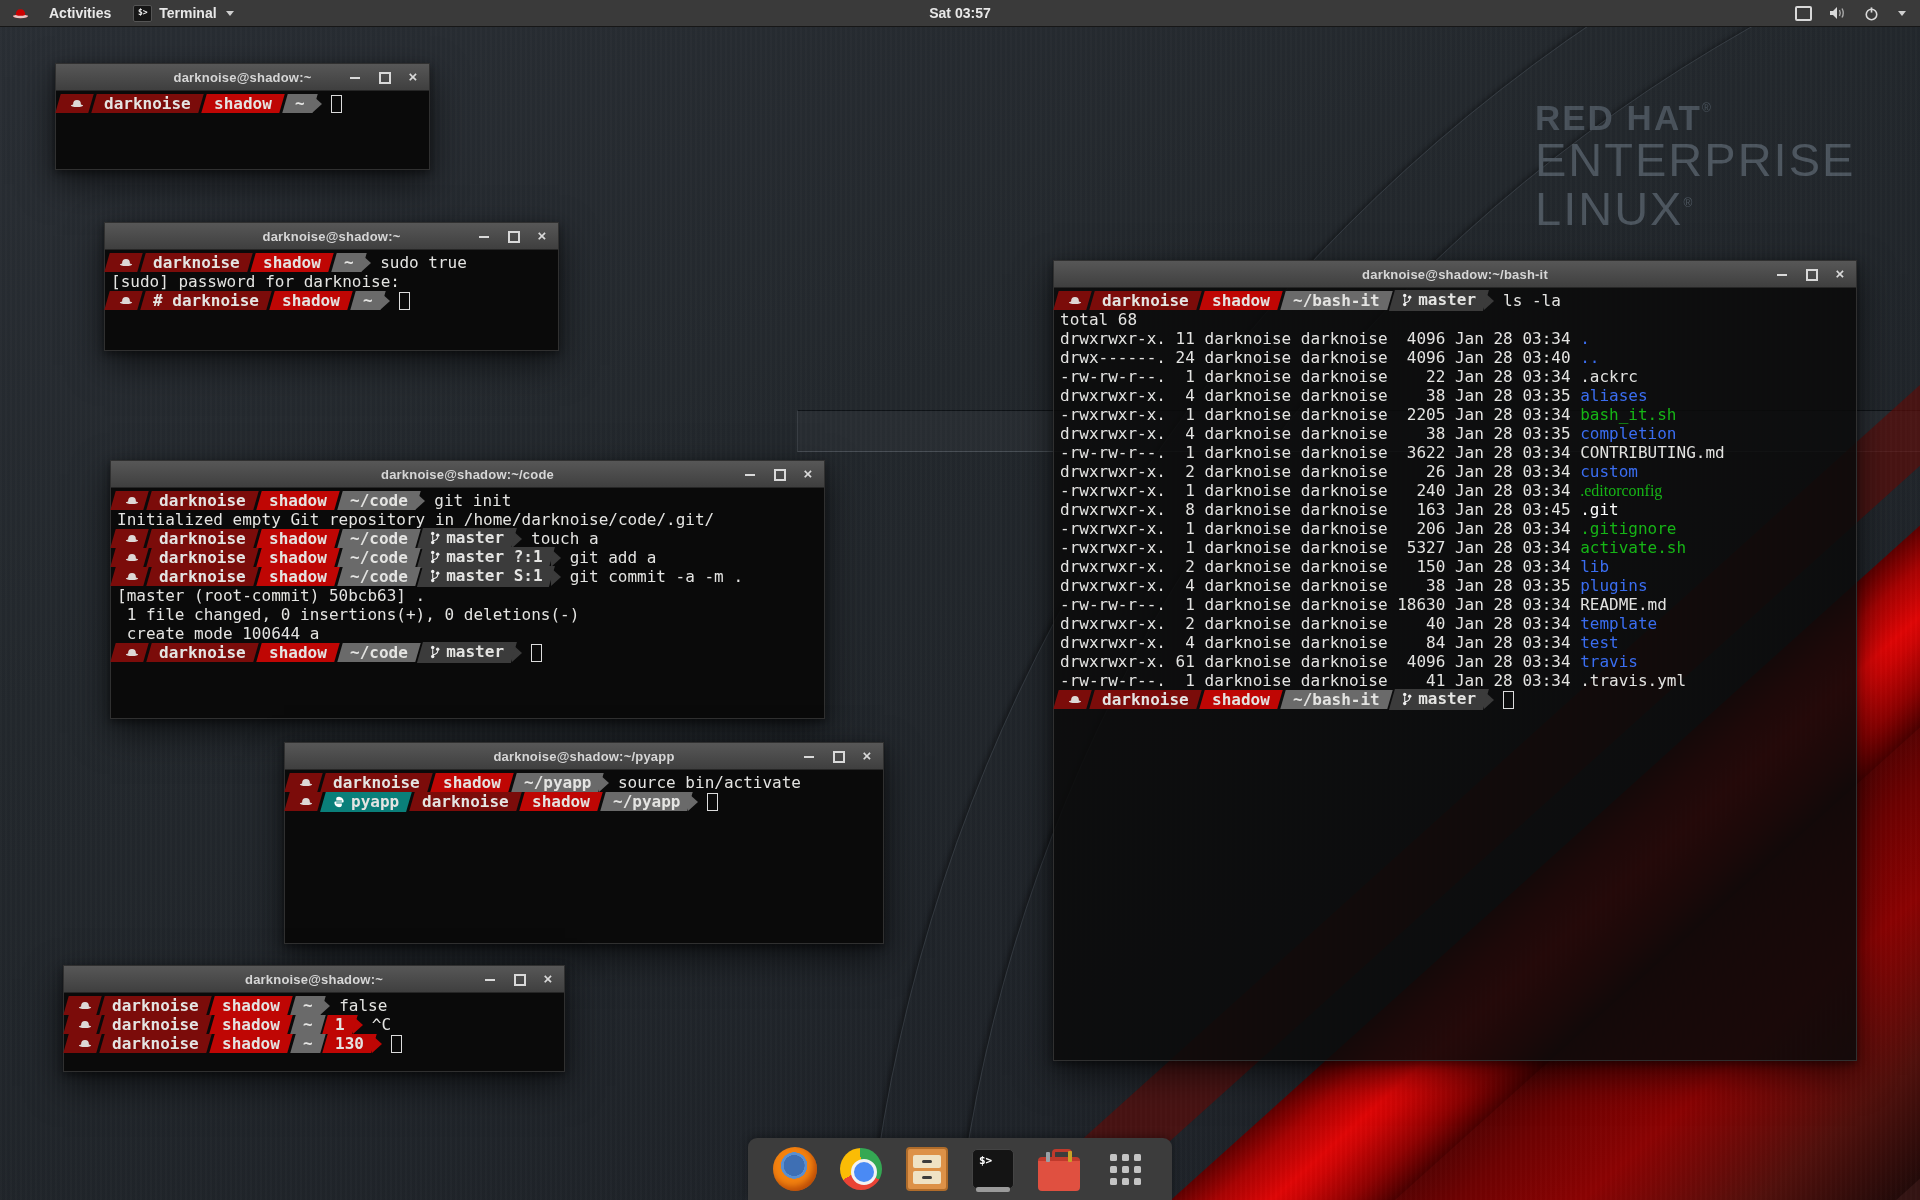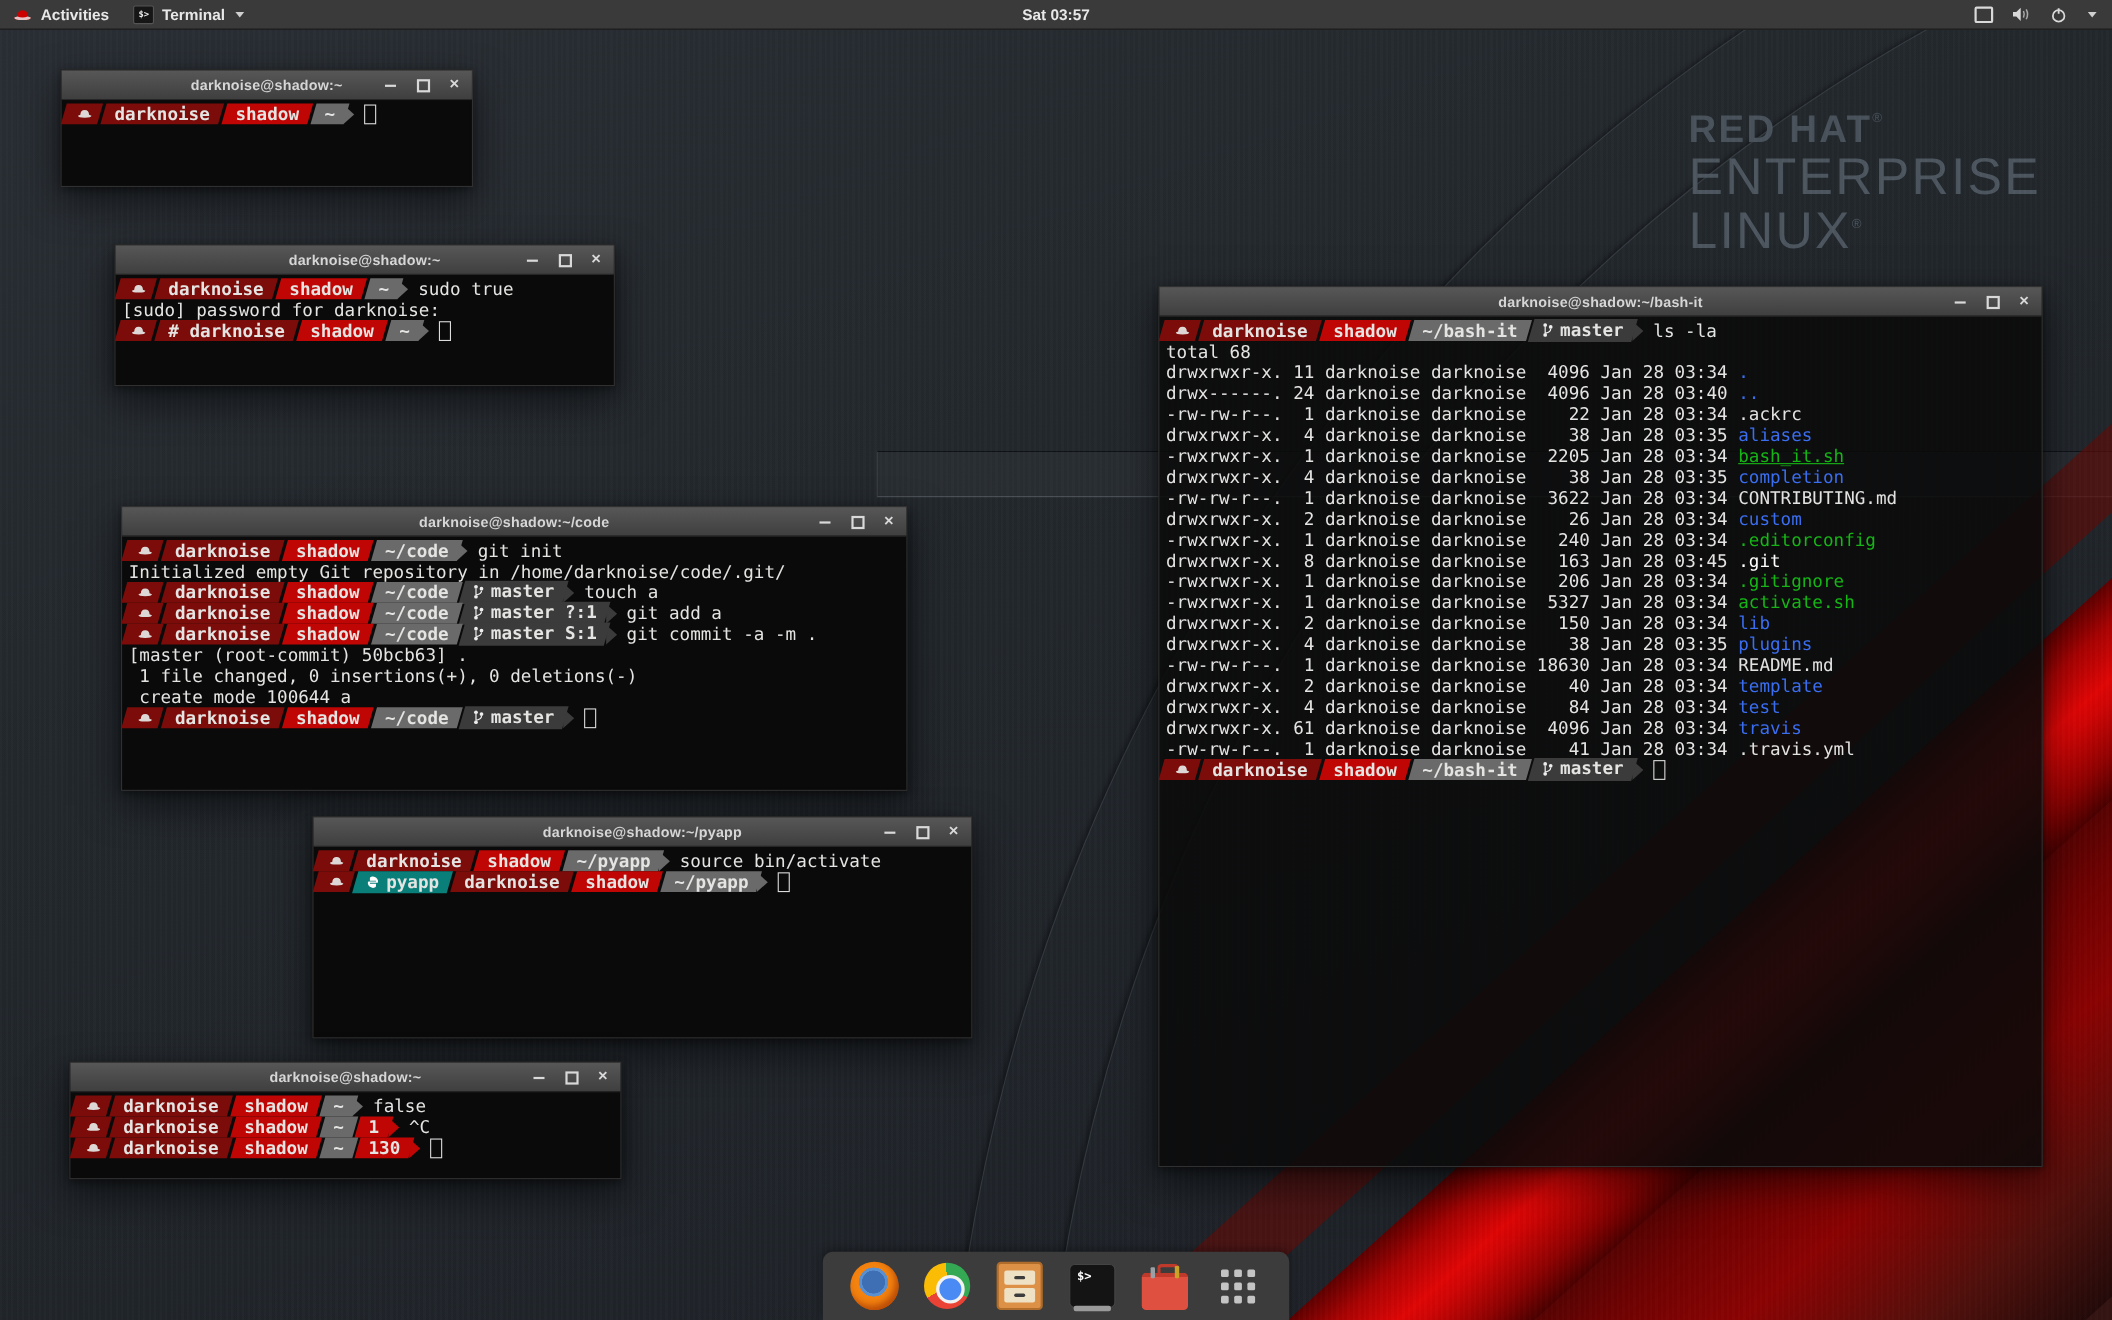--- a/index.html
+++ b/index.html
@@ -26,21 +26,21 @@
   
   .brand{position:absolute;left:1535px;top:100px;color:#49525b;line-height:1.04;user-select:none;}
   .brand .b1{font-size:35px;font-weight:700;letter-spacing:2px;}
   .brand .b2{font-size:47px;font-weight:300;letter-spacing:2px;color:#4d565f;}
   .brand sup{font-size:12px;font-weight:400;vertical-align:18px;}
   
   .topbar{position:absolute;left:0;top:0;right:0;height:26px;background:#3a3a3a;
     border-bottom:1px solid #171717;color:#e8e8e8;font-size:14px;font-weight:600;
     display:flex;align-items:center;z-index:50;}
   .tb-left{display:flex;align-items:center;height:100%;}
-  .activities{display:flex;align-items:center;gap:8px;padding:0 12px;height:100%;}
+  .activities{display:flex;align-items:center;gap:20px;padding:0 12px;height:100%;}
   .appmenu{display:flex;align-items:center;gap:7px;padding:0 10px;height:100%;}
   .hat-svg{width:17px;height:13px;}
   .term-glyph{width:17px;height:15px;background:#161616;border:1px solid #555;border-radius:2px;
     color:#eee;font:700 8px/14px "DejaVu Sans Mono",monospace;text-align:center;}
   .caret{width:0;height:0;border-left:4px solid transparent;border-right:4px solid transparent;
     border-top:5px solid #cfcfcf;margin-left:2px;}
   .clock{position:absolute;left:0;right:0;text-align:center;pointer-events:none;}
   .clock span{pointer-events:auto;}
   .tb-right{margin-left:auto;display:flex;align-items:center;gap:17px;padding-right:14px;height:100%;}
   .ico{display:inline-flex;align-items:center;justify-content:center;}
@@ -269,25 +269,25 @@
                 <circle cx="2.5" cy="2.5" r="1.7" fill="#eee"></circle>
                 <circle cx="2.5" cy="11.5" r="1.7" fill="#eee"></circle>
                 <circle cx="7.5" cy="4.2" r="1.7" fill="#eee"></circle>
                 <path d="M2.5 4.2 V9.8 M7.5 6 Q7.5 8.8 2.8 9.8" stroke="#eee" stroke-width="1.1" fill="none"></path>
               </svg></span><span>master</span></i></span><span class="arrow" style="border-left-color: rgb(59, 59, 59);"></span><span class="cmd">ls -la</span></div>
       <div class="term-line out">total 68</div>
       <div class="term-line out"><span>drwxrwxr-x. 11 darknoise darknoise  4096 Jan 28 03:34 </span><span style="color: rgb(58, 109, 240);">.</span></div>
       <div class="term-line out"><span>drwx------. 24 darknoise darknoise  4096 Jan 28 03:40 </span><span style="color: rgb(58, 109, 240);">..</span></div>
       <div class="term-line out"><span>-rw-rw-r--.  1 darknoise darknoise    22 Jan 28 03:34 </span><span style="color: rgb(226, 226, 224);">.ackrc</span></div>
       <div class="term-line out"><span>drwxrwxr-x.  4 darknoise darknoise    38 Jan 28 03:35 </span><span style="color: rgb(58, 109, 240);">aliases</span></div>
-      <div class="term-line out"><span>-rwxrwxr-x.  1 darknoise darknoise  2205 Jan 28 03:34 </span><span style="color: rgb(22, 181, 22); text-decoration: underline;">bash_it.sh</span></div>
+      <div class="term-line out"><span>-rwxrwxr-x.  1 darknoise darknoise  2205 Jan 28 03:34 </span><span style="color: rgb(22, 181, 22);">bash_it.sh</span></div>
       <div class="term-line out"><span>drwxrwxr-x.  4 darknoise darknoise    38 Jan 28 03:35 </span><span style="color: rgb(58, 109, 240);">completion</span></div>
       <div class="term-line out"><span>-rw-rw-r--.  1 darknoise darknoise  3622 Jan 28 03:34 </span><span style="color: rgb(226, 226, 224);">CONTRIBUTING.md</span></div>
       <div class="term-line out"><span>drwxrwxr-x.  2 darknoise darknoise    26 Jan 28 03:34 </span><span style="color: rgb(58, 109, 240);">custom</span></div>
-      <div class="term-line out"><span>-rwxrwxr-x.  1 darknoise darknoise   240 Jan 28 03:34 </span><span style="color: rgb(22, 181, 22);">.editorconfig</span></div>
+      <div class="term-line out"><span>-rwxrwxr-x.  1 darknoise darknoise   240 Jan 28 03:34 </span><span style="color: rgb(22, 181, 22); font-family: Liberation Serif, serif;">.editorconfig</span></div>
       <div class="term-line out"><span>drwxrwxr-x.  8 darknoise darknoise   163 Jan 28 03:45 </span><span style="color: #ffffff;">.git</span></div>
       <div class="term-line out"><span>-rwxrwxr-x.  1 darknoise darknoise   206 Jan 28 03:34 </span><span style="color: rgb(22, 181, 22);">.gitignore</span></div>
       <div class="term-line out"><span>-rwxrwxr-x.  1 darknoise darknoise  5327 Jan 28 03:34 </span><span style="color: rgb(22, 181, 22);">activate.sh</span></div>
       <div class="term-line out"><span>drwxrwxr-x.  2 darknoise darknoise   150 Jan 28 03:34 </span><span style="color: rgb(58, 109, 240);">lib</span></div>
       <div class="term-line out"><span>drwxrwxr-x.  4 darknoise darknoise    38 Jan 28 03:35 </span><span style="color: rgb(58, 109, 240);">plugins</span></div>
       <div class="term-line out"><span>-rw-rw-r--.  1 darknoise darknoise 18630 Jan 28 03:34 </span><span style="color: rgb(226, 226, 224);">README.md</span></div>
       <div class="term-line out"><span>drwxrwxr-x.  2 darknoise darknoise    40 Jan 28 03:34 </span><span style="color: rgb(58, 109, 240);">template</span></div>
       <div class="term-line out"><span>drwxrwxr-x.  4 darknoise darknoise    84 Jan 28 03:34 </span><span style="color: rgb(58, 109, 240);">test</span></div>
       <div class="term-line out"><span>drwxrwxr-x. 61 darknoise darknoise  4096 Jan 28 03:34 </span><span style="color: rgb(58, 109, 240);">travis</span></div>
       <div class="term-line out"><span>-rw-rw-r--.  1 darknoise darknoise    41 Jan 28 03:34 </span><span style="color: rgb(226, 226, 224);">.travis.yml</span></div>

